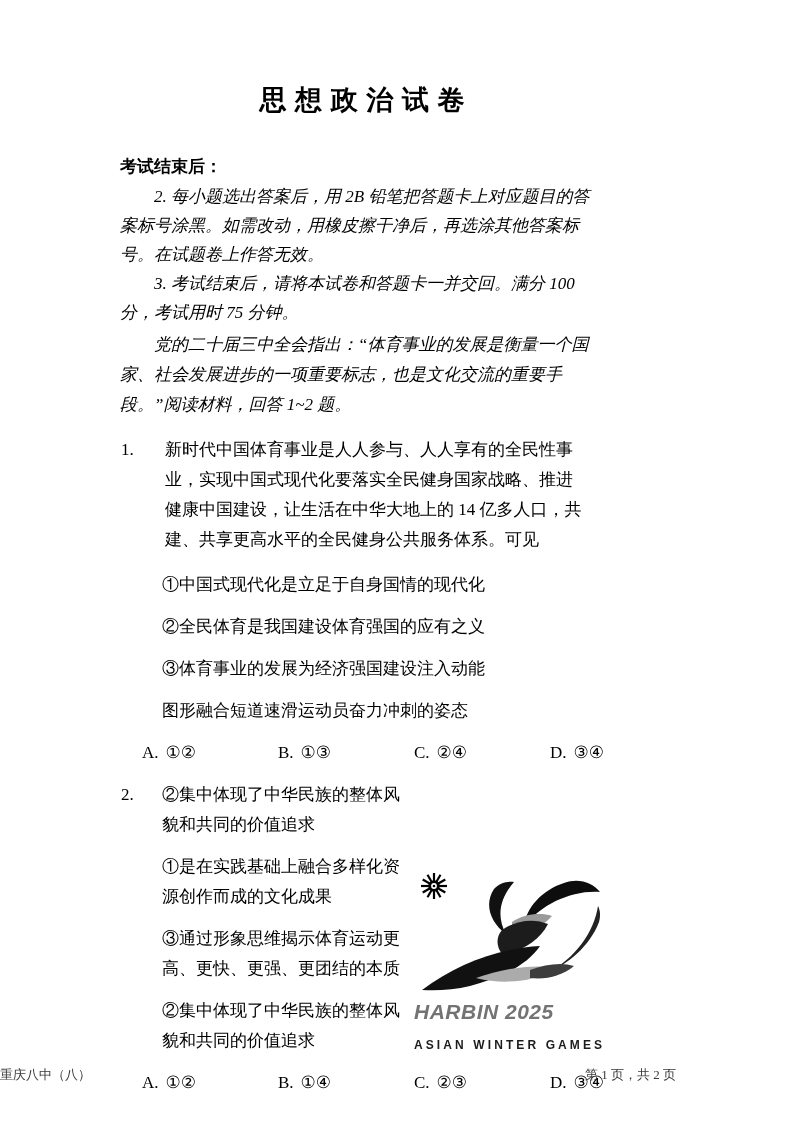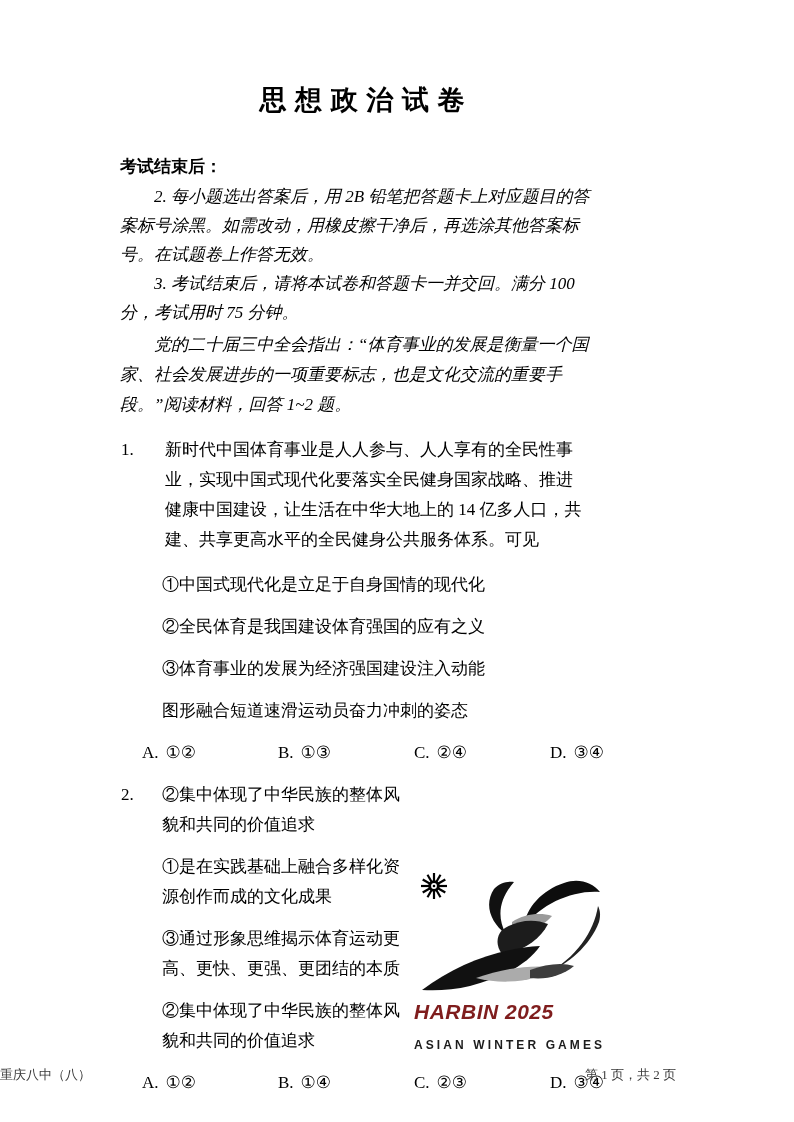--- a/index.html
+++ b/index.html
@@ -49,21 +49,21 @@
   .opt { width:157px; }
   .opt:last-child { width:auto; }
   .opt .lab { margin-right:7px; }
   .q2 .options { clear:right; }
 
   .q2-logo { float:right; width:190px; margin:92px 0 2px 12px; }
   .q2-logo svg { display:block; }
   .logo-title {
     font-family:"Liberation Sans","DejaVu Sans",sans-serif;
     font-weight:700; font-style:italic; font-size:21px;
-    letter-spacing:0.5px; color:#7f1d1d; margin-top:1px; white-space:nowrap;
+    letter-spacing:0.5px; color:#737373; margin-top:1px; white-space:nowrap;
   }
   .logo-sub {
     font-family:"Liberation Sans","DejaVu Sans",sans-serif;
     font-weight:600; font-size:12px; letter-spacing:3.1px;
     color:#1c1c1c; margin-top:3px; white-space:nowrap;
   }
 
   .footer {
     position:absolute; left:0; bottom:38px; width:100%;
     display:flex; justify-content:space-between; gap:52px;

